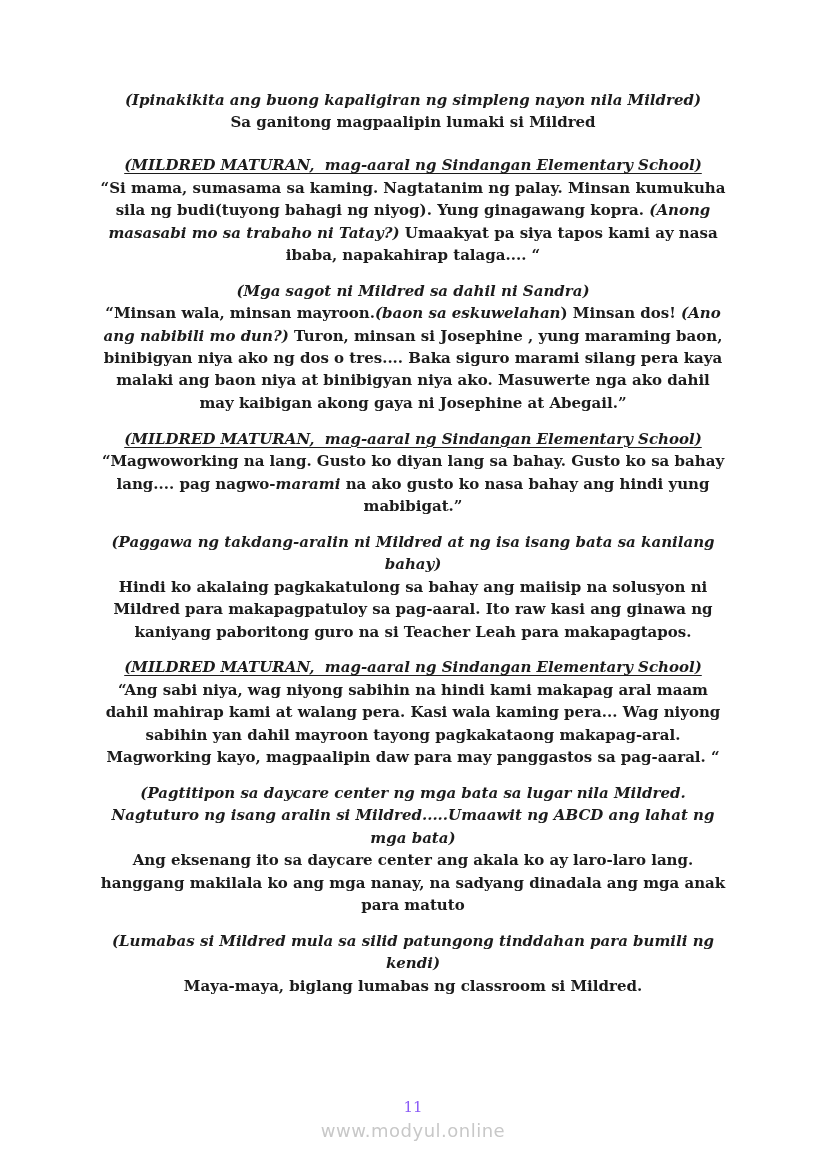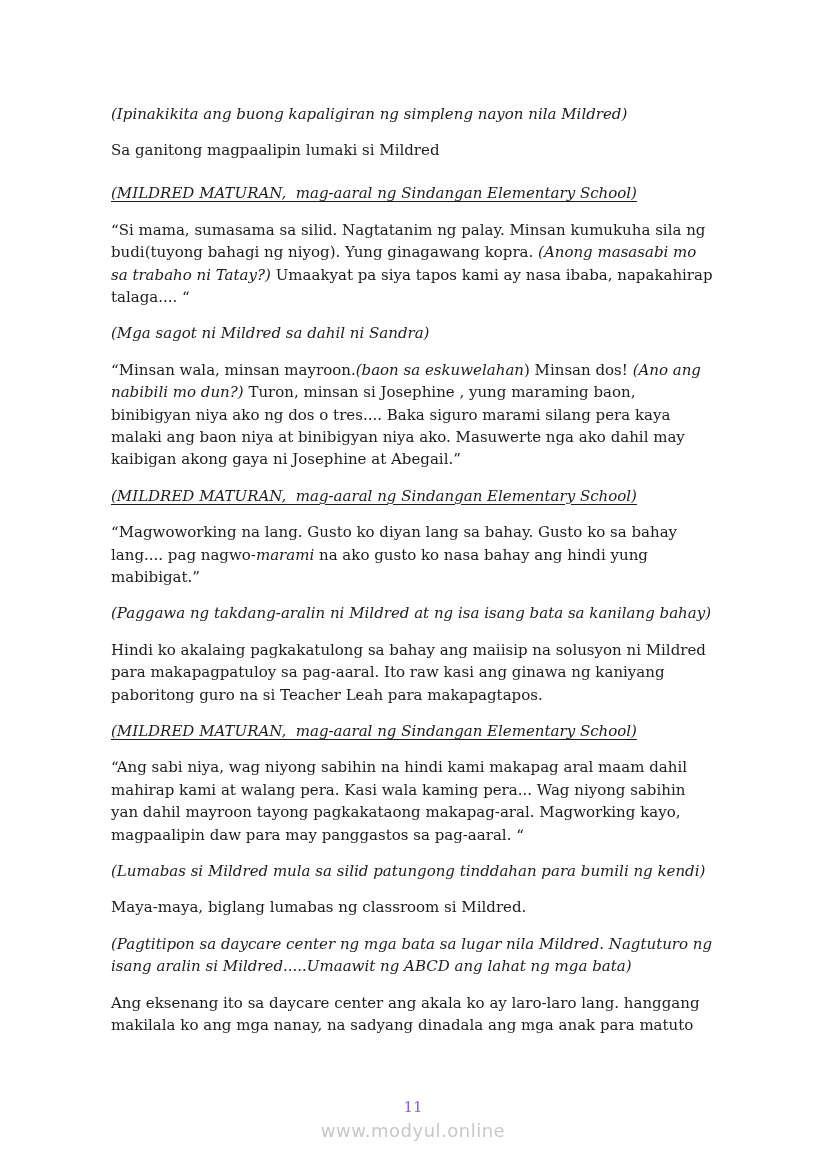--- a/index.html
+++ b/index.html
@@ -13,24 +13,26 @@
   }
   .page {
     position: absolute;
     inset: 0;
     background: #ffffff;
   }
   .content {
     padding: 89px 97px 0 97px;
   }
   .section p {
-    margin: 14px;
+    margin: 0;
+    text-align: center;
     font-size: 15px;
     line-height: 22.4px;
     white-space: pre-wrap;
+    font-weight: bold;
   }
   .section + .section { margin-top: 13.5px; }
   .content .section:nth-child(2) { margin-top: 20.5px; }
   .heading { font-style: italic; }
   .underlined { text-decoration: underline; text-underline-offset: 3px; }
   .i { font-style: italic; }
   .page-number {
     position: absolute;
     bottom: 52px;
     left: 0; right: 0;
@@ -55,42 +57,42 @@
 <body style="background: rgb(255, 255, 255); color: rgb(28, 28, 28);">
 
 <div class="page">
   <main class="content">
       <div class="section">
         <p class="heading"><span class="i">(Ipinakikita ang buong kapaligiran ng simpleng nayon nila Mildred)</span></p>
         <p class="body-text"><span>Sa ganitong magpaalipin lumaki si Mildred</span></p>
       </div>
       <div class="section">
         <p class="heading underlined"><span class="i">(MILDRED MATURAN,  mag-aaral ng Sindangan Elementary School)</span></p>
-        <p class="body-text"><span>“Si mama, sumasama sa silid. Nagtatanim ng palay. Minsan kumukuha sila ng budi(tuyong bahagi ng niyog). Yung ginagawang kopra. </span><span class="i">(Anong masasabi mo sa trabaho ni Tatay?)</span><span> Umaakyat pa siya tapos kami ay nasa ibaba, napakahirap talaga.... “</span></p>
+        <p class="body-text"><span>“Si mama, sumasama sa kaming. Nagtatanim ng palay. Minsan kumukuha sila ng budi(tuyong bahagi ng niyog). Yung ginagawang kopra. </span><span class="i">(Anong masasabi mo sa trabaho ni Tatay?)</span><span> Umaakyat pa siya tapos kami ay nasa ibaba, napakahirap talaga.... “</span></p>
       </div>
       <div class="section">
         <p class="heading"><span class="i">(Mga sagot ni Mildred sa dahil ni Sandra)</span></p>
         <p class="body-text"><span>“Minsan wala, minsan mayroon.</span><span class="i">(baon sa eskuwelahan</span><span>) Minsan dos! </span><span class="i">(Ano ang nabibili mo dun?)</span><span> Turon, minsan si Josephine , yung maraming baon, binibigyan niya ako ng dos o tres.... Baka siguro marami silang pera kaya malaki ang baon niya at binibigyan niya ako. Masuwerte nga ako dahil may kaibigan akong gaya ni Josephine at Abegail.”</span></p>
       </div>
       <div class="section">
         <p class="heading underlined"><span class="i">(MILDRED MATURAN,  mag-aaral ng Sindangan Elementary School)</span></p>
         <p class="body-text"><span>“Magwoworking na lang. Gusto ko diyan lang sa bahay. Gusto ko sa bahay lang.... pag nagwo-</span><span class="i">marami</span><span> na ako gusto ko nasa bahay ang hindi yung mabibigat.”</span></p>
       </div>
       <div class="section">
         <p class="heading"><span class="i">(Paggawa ng takdang-aralin ni Mildred at ng isa isang bata sa kanilang bahay)</span></p>
         <p class="body-text"><span>Hindi ko akalaing pagkakatulong sa bahay ang maiisip na solusyon ni Mildred para makapagpatuloy sa pag-aaral. Ito raw kasi ang ginawa ng kaniyang paboritong guro na si Teacher Leah para makapagtapos.</span></p>
       </div>
       <div class="section">
         <p class="heading underlined"><span class="i">(MILDRED MATURAN,  mag-aaral ng Sindangan Elementary School)</span></p>
         <p class="body-text"><span>“Ang sabi niya, wag niyong sabihin na hindi kami makapag aral maam dahil mahirap kami at walang pera. Kasi wala kaming pera... Wag niyong sabihin yan dahil mayroon tayong pagkakataong makapag-aral. Magworking kayo, magpaalipin daw para may panggastos sa pag-aaral. “</span></p>
       </div>
       <div class="section">
+        <p class="heading"><span class="i">(Pagtitipon sa daycare center ng mga bata sa lugar nila Mildred. Nagtuturo ng isang aralin si Mildred.....Umaawit ng ABCD ang lahat ng mga bata)</span></p>
+        <p class="body-text"><span>Ang eksenang ito sa daycare center ang akala ko ay laro-laro lang. hanggang makilala ko ang mga nanay, na sadyang dinadala ang mga anak para matuto</span></p>
+      </div>
+      <div class="section">
         <p class="heading"><span class="i">(Lumabas si Mildred mula sa silid patungong tinddahan para bumili ng kendi)</span></p>
         <p class="body-text"><span>Maya-maya, biglang lumabas ng classroom si Mildred.</span></p>
-      </div>
-      <div class="section">
-        <p class="heading"><span class="i">(Pagtitipon sa daycare center ng mga bata sa lugar nila Mildred. Nagtuturo ng isang aralin si Mildred.....Umaawit ng ABCD ang lahat ng mga bata)</span></p>
-        <p class="body-text"><span>Ang eksenang ito sa daycare center ang akala ko ay laro-laro lang. hanggang makilala ko ang mga nanay, na sadyang dinadala ang mga anak para matuto</span></p>
       </div>
     </main>
   <div class="page-number">11</div>
   <div class="watermark" style="color: rgb(200, 200, 200);">www.modyul.online</div>
 </div>
 
 </body></html>

